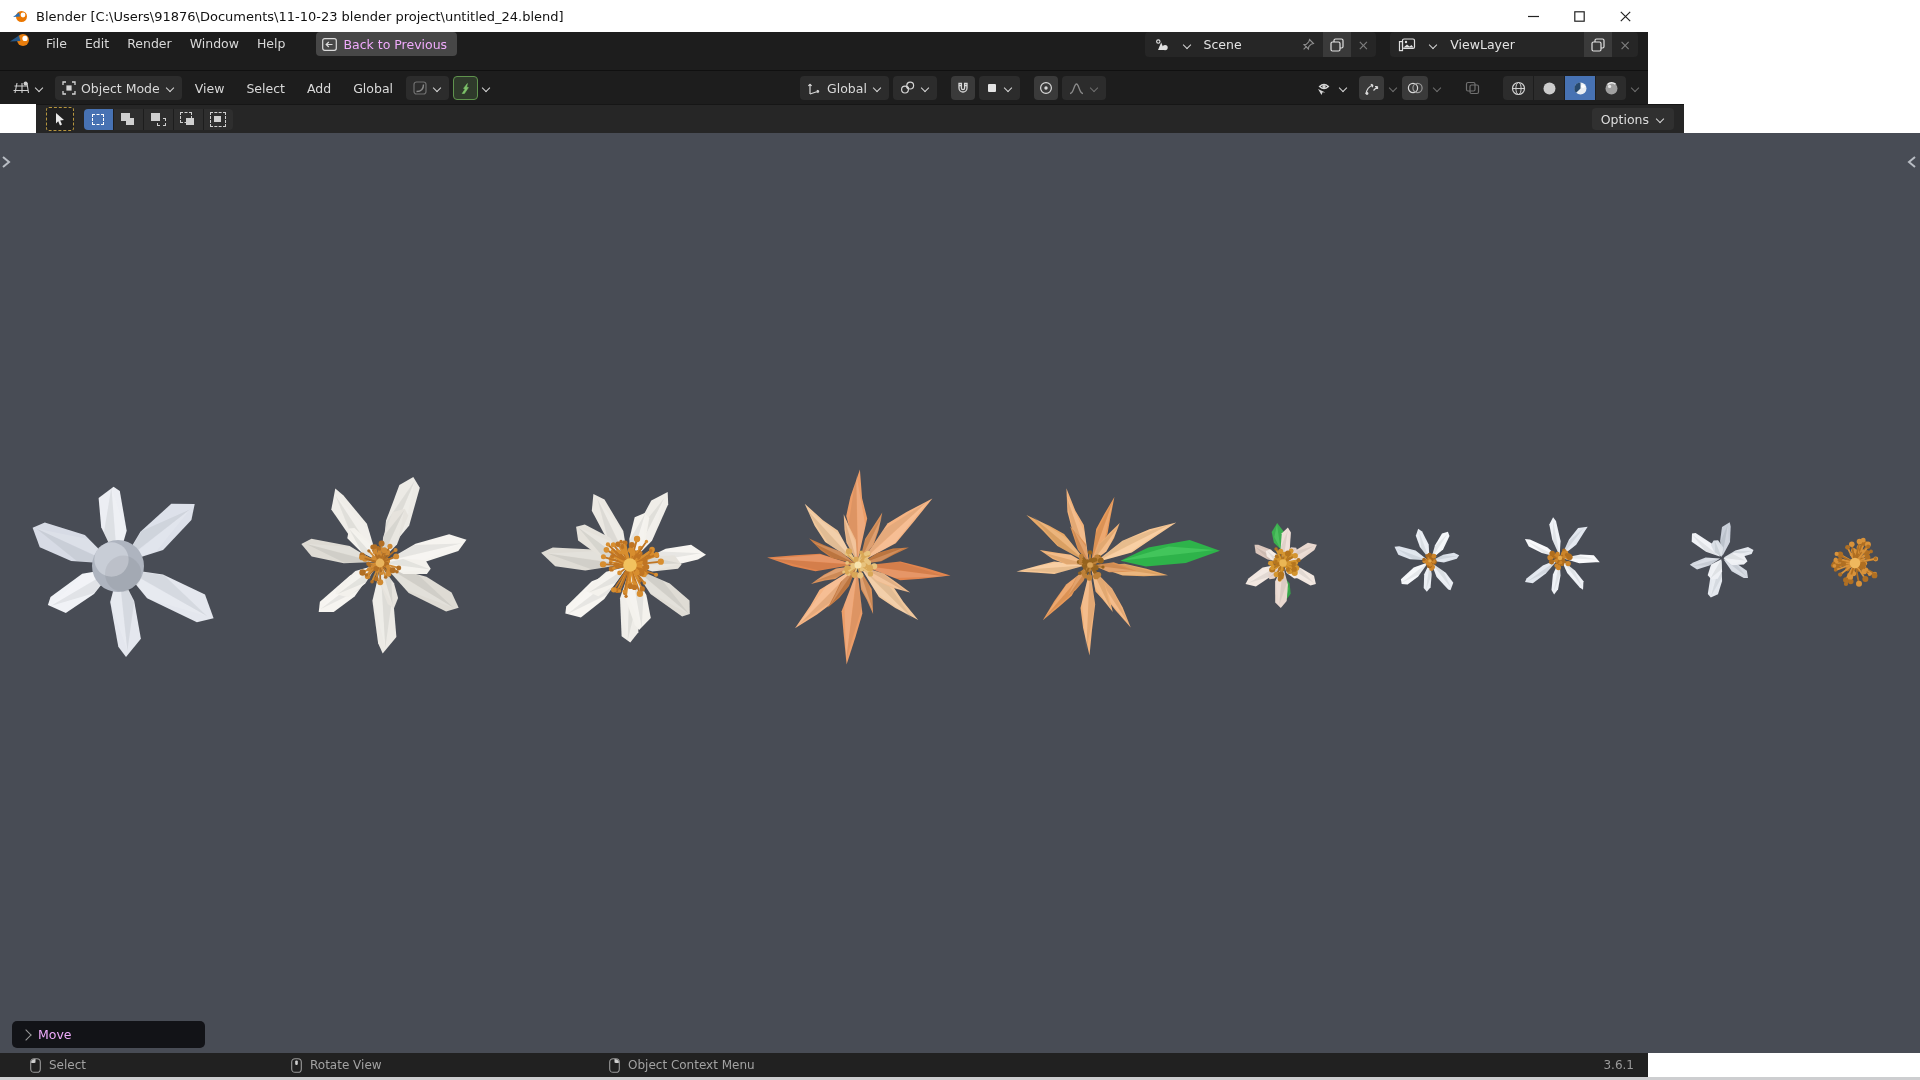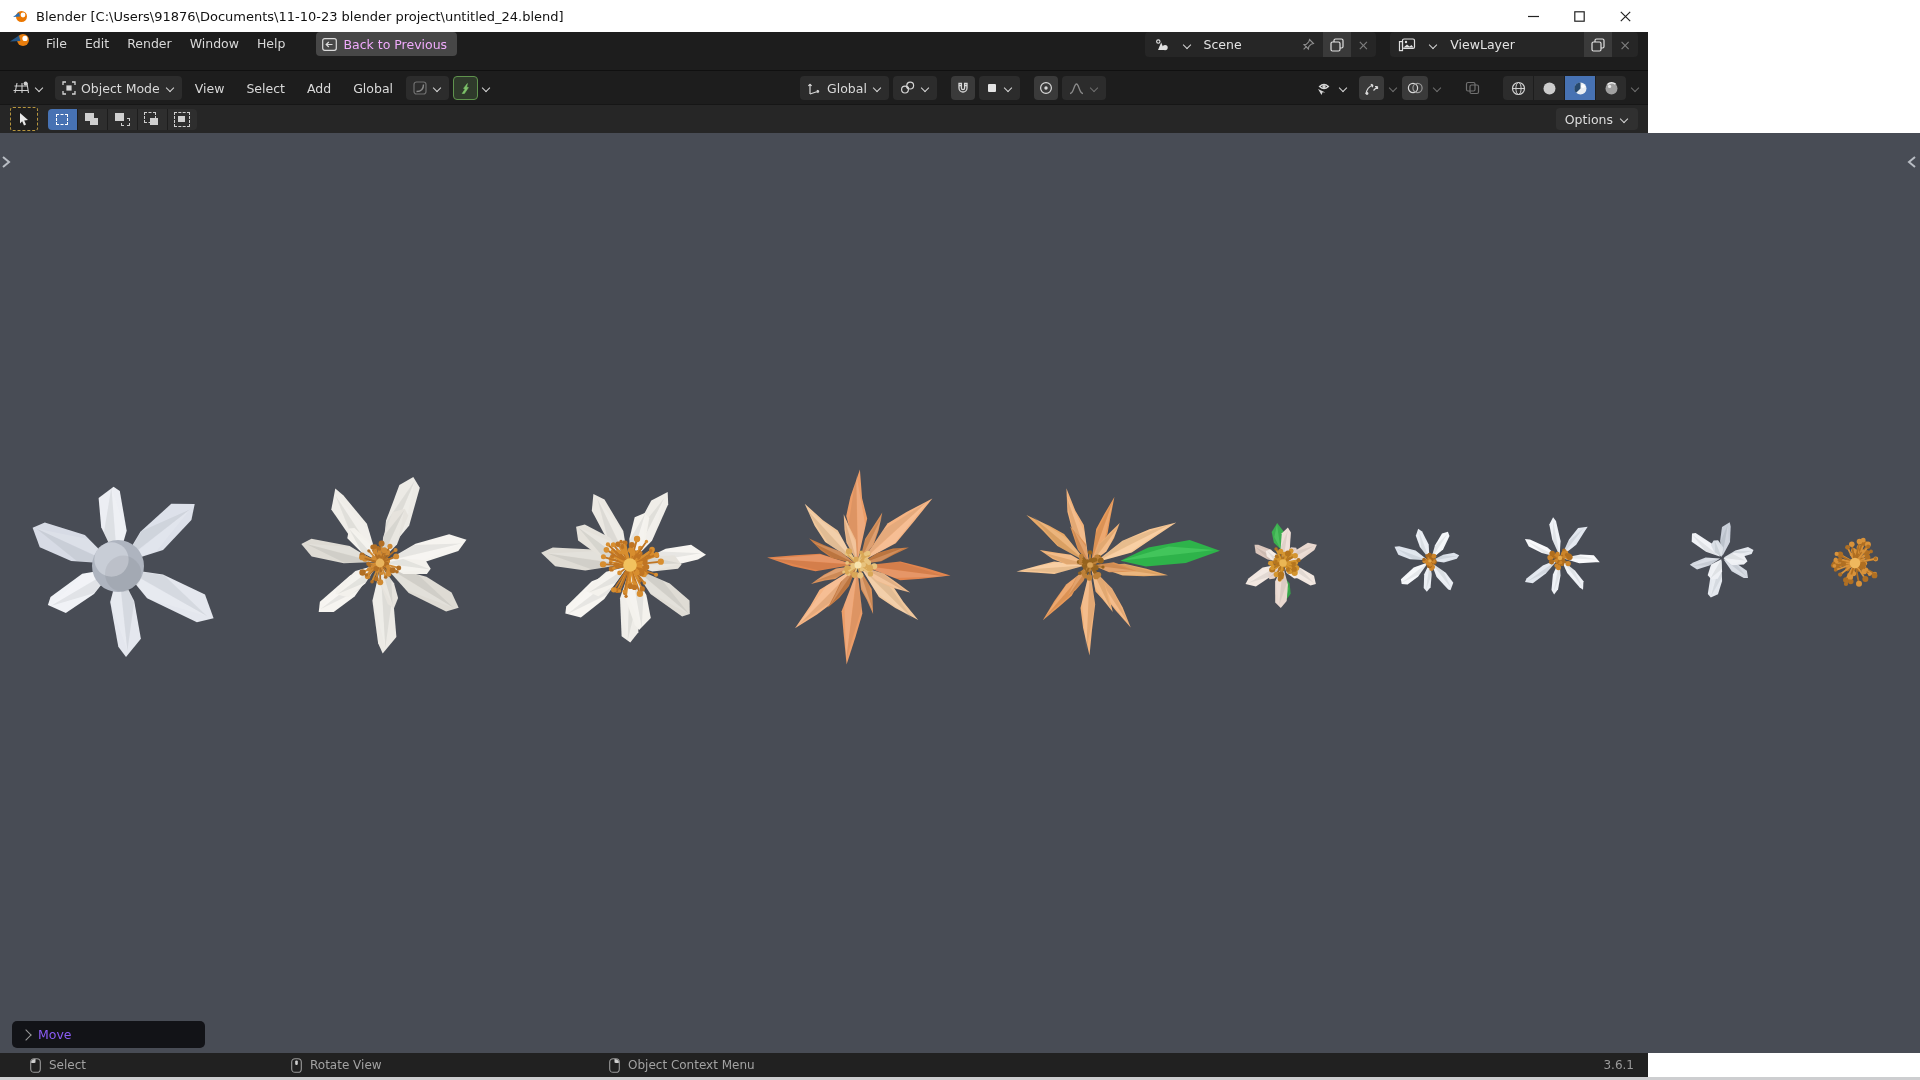--- a/index.html
+++ b/index.html
@@ -34,38 +34,38 @@
   .vph .cluster{position:absolute;top:0;height:34px;display:flex;align-items:center;gap:4px;}
   .hbtn{background:#2c2c2c;border-radius:4px;height:24px;display:flex;align-items:center;gap:5px;padding:0 7px;}
   .hbtn.flat{background:transparent;}
   .hbtn.tog{background:#3a3a3a;padding:0 5px;}
   .vmenu{padding:4px 9px;border-radius:4px;}
   .shade-group{display:flex;align-items:center;background:#2c2c2c;border-radius:4px;overflow:hidden;height:24px;}
   .shade-btn{width:30px;height:24px;display:flex;align-items:center;justify-content:center;border-right:1px solid #1d1d1d;}
   .shade-btn.active{background:#4772b3;}
   .green-btn{background:#2f3a2b;border:1px solid #5f934d;border-radius:4px;height:22px;display:flex;align-items:center;padding:0 5px;}
   
-  .toolrow{height:29px;background:#262626;border-top:1px solid #161616;display:flex;align-items:center;color:#d9d9d9;}
+  .toolrow{height:29px;background:#262626;border-top:1px solid #161616;display:flex;align-items:center;color:#d9d9d9;margin-left:36px;}
   .tool-active{width:26px;height:22px;margin-left:10px;border:1px dashed #b6953e;border-radius:3px;
     display:flex;align-items:center;justify-content:center;background:#1f1f1f;}
   .selmode-group{display:flex;margin-left:10px;border-radius:4px;overflow:hidden;}
   .selmode{width:29px;height:21px;background:#2e2e2e;border-right:1px solid #1d1d1d;position:relative;}
   .selmode.active{background:#4772b3;}
   .msq{position:absolute;background:#cfcfcf;}
   .mdq{position:absolute;border:1px dashed #cfcfcf;background:transparent;}
   .options-btn{margin-left:auto;margin-right:10px;background:#303030;border-radius:4px;height:22px;
     display:flex;align-items:center;gap:6px;padding:0 9px;font-size:12.5px;color:#dddddd;}
   
   .viewport{height:920px;background:#484c55;position:relative;overflow:hidden;}
   .edge-chev{position:absolute;top:20px;width:12px;height:18px;color:#b9bdc4;}
   .edge-chev.left{left:0;}
   .edge-chev.right{right:2px;}
   .move-panel{position:absolute;left:12px;top:888px;width:193px;height:27px;background:rgba(14,14,18,0.92);
     border-radius:5px;display:flex;align-items:center;gap:8px;padding-left:10px;box-sizing:border-box;
-    color:#8b5cf6;font-size:12.5px;}
+    color:#f0abfc;font-size:12.5px;}
   .expand-arrow{display:inline-block;width:7px;height:7px;border-right:1.5px solid #9a9a9a;
     border-top:1.5px solid #9a9a9a;transform:rotate(45deg);}
   
   .statusbar{height:24px;background:#212121;position:relative;color:#a2a2a2;font-size:12px;}
   .hint{position:absolute;top:0;height:24px;display:flex;align-items:center;gap:8px;}
   .version{position:absolute;right:14px;top:0;height:24px;display:flex;align-items:center;color:#9a9a9a;}
   .bottom-strip{height:3px;background:#cdced0;}
   svg{display:block;}
 </style>
 </head>

